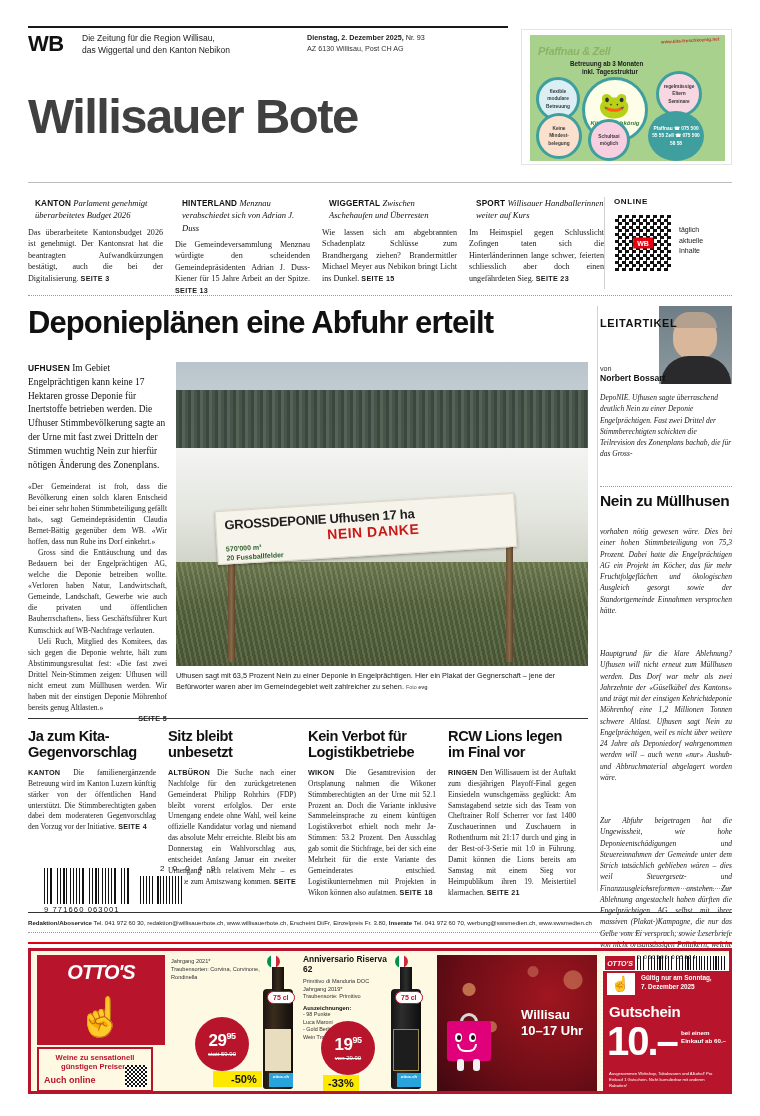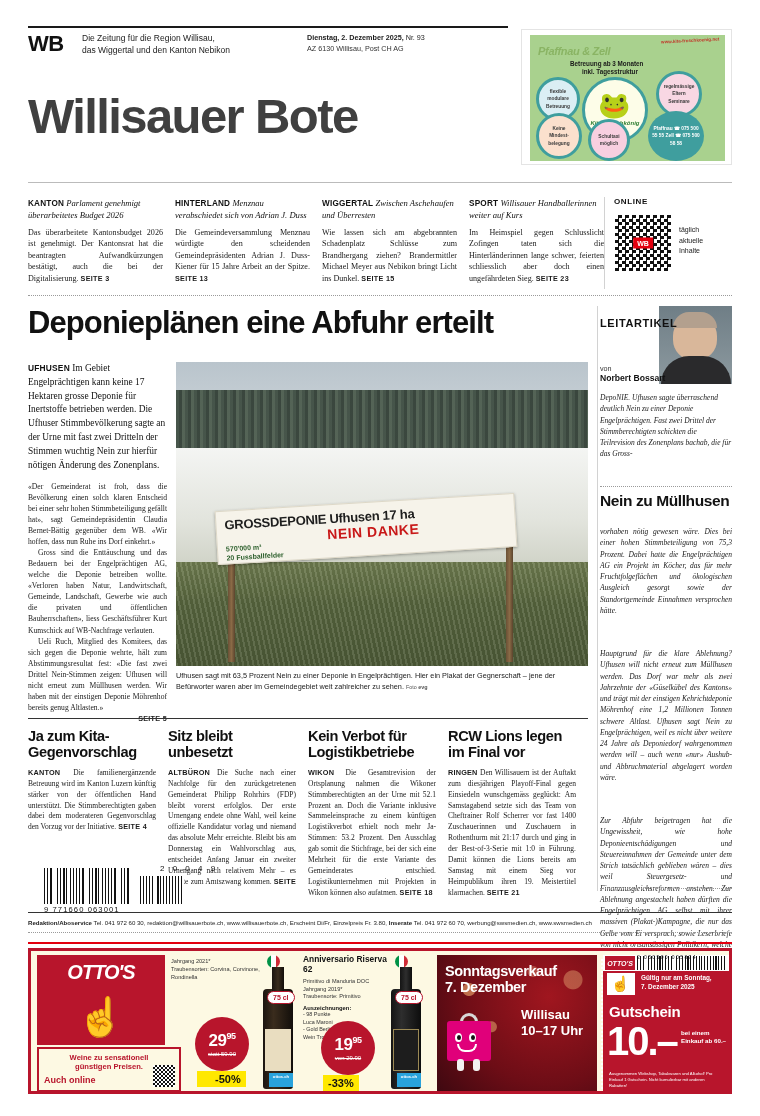--- a/index.html
+++ b/index.html
@@ -39,21 +39,21 @@
   .bub.pink2 { background:#f8cfe0; border:3px solid #3f9e9e; }
   .bub.teal { background:#3f9e9e; color:#fff; }
   .frog { font-size:26px; line-height:1; }
   .kita-logoText { font-size:6px; color:#2f7d32; font-style:italic; font-weight:bold; margin-top:1px;}
 
   
   .teasers { position:absolute; left:28px; top:197px; width:704px; }
   .teaser-row { display:flex; gap:0; }
   .teaser { width:147px; padding-right:12px; }
   .teaser + .teaser { padding-left:0px; }
-  .teaser-head { font-size:8.6px; line-height:1.4; font-family:"Liberation Serif", serif; font-style:italic; color:#111; }
+  .teaser-head { font-size:8.6px; line-height:1.4; font-family:"Liberation Serif", serif; font-style:italic; color:#111;margin-left:7px; }
   .teaser-head b { font-family:"Liberation Sans", sans-serif; font-style:normal; font-weight:bold; font-size:8.2px; letter-spacing:0.2px;}
   .teaser-body { margin-top:5px; font-family:"Liberation Serif", serif; font-size:8.1px; line-height:1.43; color:#1a1a1a; text-align:justify; }
   .seite { font-family:"Liberation Sans", sans-serif; font-weight:bold; font-size:7.2px; letter-spacing:0.3px; }
 
   .online-box { position:absolute; left:604px; top:197px; width:128px; height:92px; border-left:1px solid #d2d2d2; padding-left:9px; }
   .online-label { font-family:"Liberation Sans",sans-serif; font-weight:bold; font-size:8px; letter-spacing:0.6px; }
   .qr { position:absolute; left:10px; top:18px; width:56px; height:56px; background:
       repeating-conic-gradient(#111 0% 25%, #fff 0% 50%) 0 0/7px 7px; }
   .qr::after { content:"WB"; position:absolute; left:50%; top:50%; transform:translate(-50%,-50%);
       background:#e3000f; color:#fff; font-size:7px; font-weight:bold; padding:2px 4px; }
@@ -131,21 +131,21 @@
   .footer b { font-weight:bold; }
   .foot-rule-bot { position:absolute; left:28px; top:932px; width:704px; border-top:1px dotted #9a9a9a; }
   .foot-red { position:absolute; left:28px; top:942px; width:704px; height:2px; background:#e3000f; }
 
   
   .ad { position:absolute; left:28px; top:948px; width:704px; height:146px; background:#fdf9e3; border:3px solid #b8152c; overflow:hidden; }
   .ad-ottos { position:absolute; left:6px; top:4px; width:128px; height:34px; background:#b8152c; display:flex; align-items:center; justify-content:center; }
   .ad-ottos span { color:#fff; font-weight:bold; font-size:20px; font-style:italic; letter-spacing:-1px; }
   .ad-hand { position:absolute; left:6px; top:38px; width:128px; height:56px; background:#b8152c; display:flex; align-items:center; justify-content:center; }
   .hand-glyph { font-size:38px; color:#f6c9bb; line-height:1; }
-  .ad-slog { position:absolute; left:6px; top:96px; width:144px; height:45px; border:2px solid #b8152c; padding:4px 5px; }
+  .ad-slog { position:absolute; left:6px; top:96px; width:116px; height:45px; border:2px solid #b8152c; padding:4px 5px; }
   .ad-slog .l1 { font-size:7.6px; font-weight:bold; color:#b8152c; line-height:1.25; text-align:center; }
   .ad-slog .l2 { margin-top:3px; font-size:9px; font-weight:bold; color:#b8152c; line-height:1.2; }
   .miniqr { position:absolute; right:4px; bottom:3px; width:22px; height:22px; background:
      repeating-conic-gradient(#111 0% 25%, #fff 0% 50%) 0 0/4px 4px; }
 
   .ad-prod { position:absolute; top:4px; width:136px; height:138px; }
   .ad-prod .ttl { font-size:8.4px; font-weight:bold; line-height:1.18; color:#111; }
   .ad-prod .sub { margin-top:3px; font-size:5.6px; line-height:1.4; color:#333; }
   .ad-prod .aus { margin-top:4px; font-size:5.8px; font-weight:bold; color:#111; }
   .ad-prod .ausl { font-size:5.4px; line-height:1.4; color:#333; }
@@ -398,21 +398,21 @@
         </div>
       <div class="bottle" style="left:92px; top:34px;">
         <div class="neck"></div>
         <div class="lbl"></div>
       </div>
       <div class="cl" style="left:96px; top:36px;">75 cl</div>
       <div class="pricecircle" style="left:24px; top:62px;">
         <div class="big"><span>29</span><sup>95</sup></div>
         <div class="old">statt 59.90</div>
       </div>
-      <div class="pctg" style="left:26px; top:116px;padding-left:18px;">-50%</div>
+      <div class="pctg" style="left:42px; top:116px;padding-left:18px;">-50%</div>
       <div class="ottos-badge" style="left:98px; top:118px;">ottos.ch</div>
     </div>
 
     <div class="ad-prod" style="left:272px;">
       <div class="ttl" style="width:88px;">Anniversario Riserva 62</div>
       <div class="sub" style="width:88px; white-space:pre-line;">Primitivo di Manduria DOC
 Jahrgang 2019*
 Traubensorte: Primitivo</div>
       <div class="aus" style="width:88px;">Auszeichnungen:</div>
       <div class="ausl" style="width:88px; white-space:pre-line;">- 98 Punkte
@@ -432,21 +432,20 @@
       <div class="pricecircle" style="left:18px; top:66px;">
         <div class="big"><span>19</span><sup>95</sup></div>
         <div class="old">von 29.90</div>
       </div>
       <div class="pctg" style="left:20px; top:120px;text-align:right;">-33%</div>
       <div class="ottos-badge" style="left:94px; top:118px;">ottos.ch</div>
     </div>
 
     <div class="ad-sunday">
       <div class="bokeh"></div>
-      <div class="s1"><span>Sonntagsverkauf</span><br><span>7. Dezember</span></div>
       <div class="s2">Willisau</div>
       <div class="s3">10–17 Uhr</div>
       <div class="bagman">
         <div class="handle"></div>
         <div class="bag"></div>
         <div class="eye l"></div>
         <div class="eye r"></div>
         <div class="smile"></div>
         <div class="leg l"></div>
         <div class="leg r"></div>

